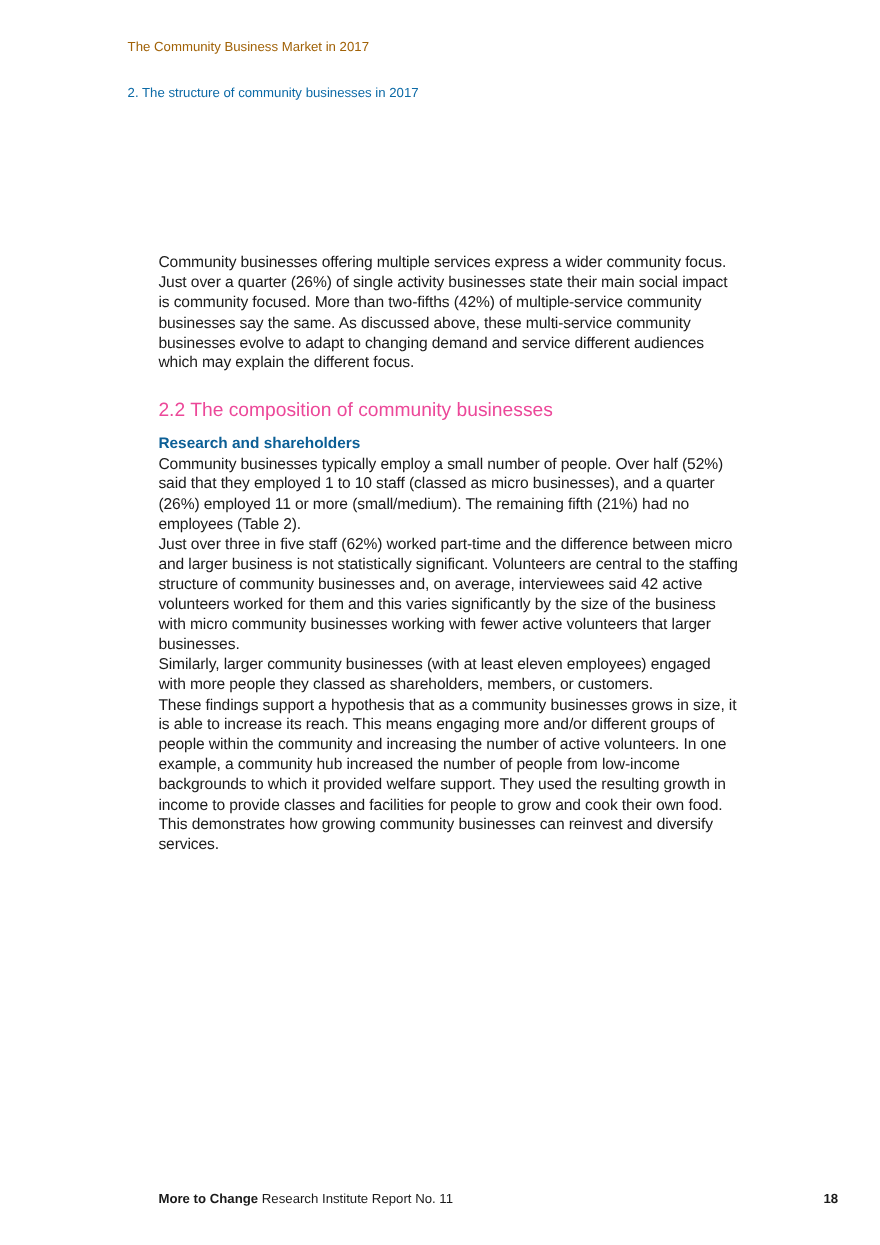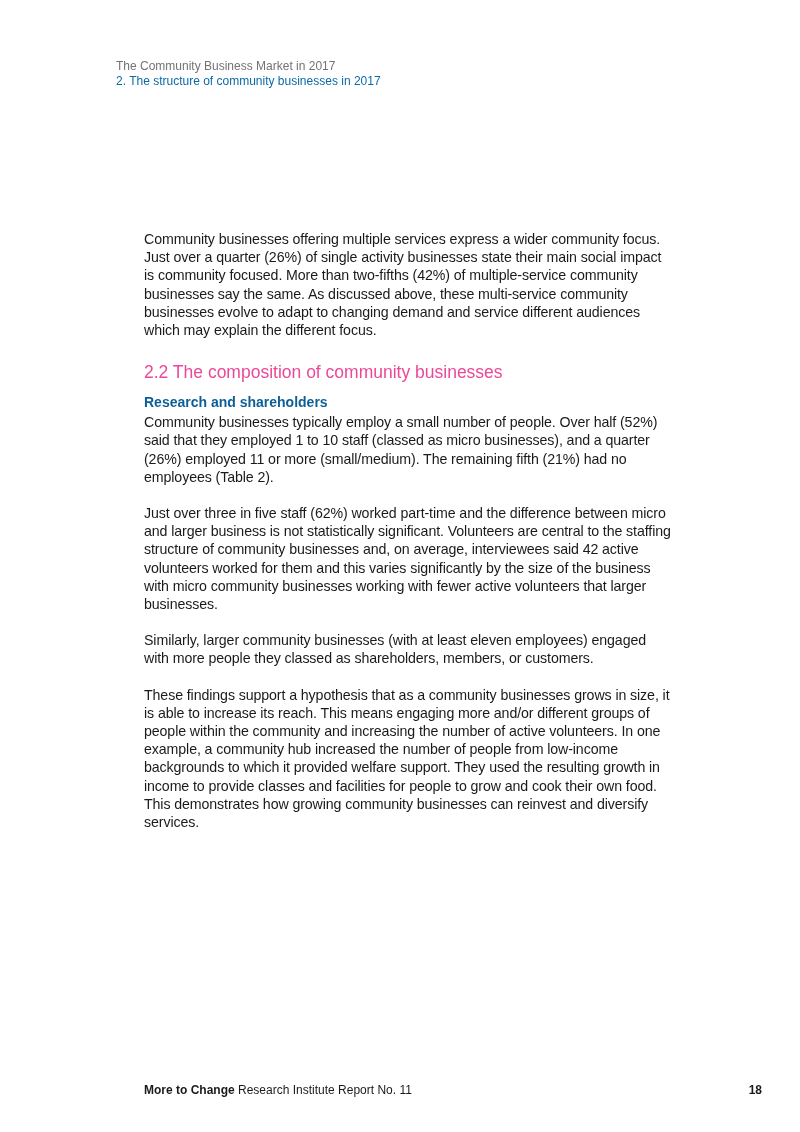--- a/index.html
+++ b/index.html
@@ -1,25 +1,25 @@
 <!DOCTYPE html>
 <html><head>
   <meta charset="utf-8">
   <style>
     html, body { margin: 0; padding: 0; background: #ffffff; }
     body {
       width: 800px; height: 1132px; position: relative; overflow: hidden;
       font-family: "Liberation Sans", sans-serif; color: #1a1a1a;
     }
     .running-header { position: absolute; left: 116px; top: 35px; font-size: 12px; line-height: 15px; }
-    .running-header .h1 { color: #737373; margin-top: 24px; }
-    .running-header .h2 { color: #0c6aa6; }
+    .running-header .h1 { color: #a16207; }
+    .running-header .h2 { color: #0c6aa6; margin-top: 27px; }
     .content { position: absolute; left: 144px; top: 230px; width: 530px; }
     p { margin: 0; font-size: 14.2px; line-height: 18.2px; color: #1a1a1a; letter-spacing: -0.1px; }
-    p + p { margin-top: 18px; }
+    p + p { }
     h2 { margin: 22px 0 10px 0; font-size: 17.5px; font-weight: normal; color: #ec4899; line-height: 22px; }
     h3 { margin: 0 0 2px 0; font-size: 14px; font-weight: bold; color: #0c5f96; line-height: 18px; }
     .footer { position: absolute; left: 144px; top: 1083px; width: 618px; font-size: 12px; line-height: 14px; color: #1a1a1a; }
     .footer .brand { font-weight: bold; }
     .footer .page-num { position: absolute; right: 0; top: 0; font-weight: bold; }
   </style>
 </head>
 <body>
 
 <div class="running-header">

